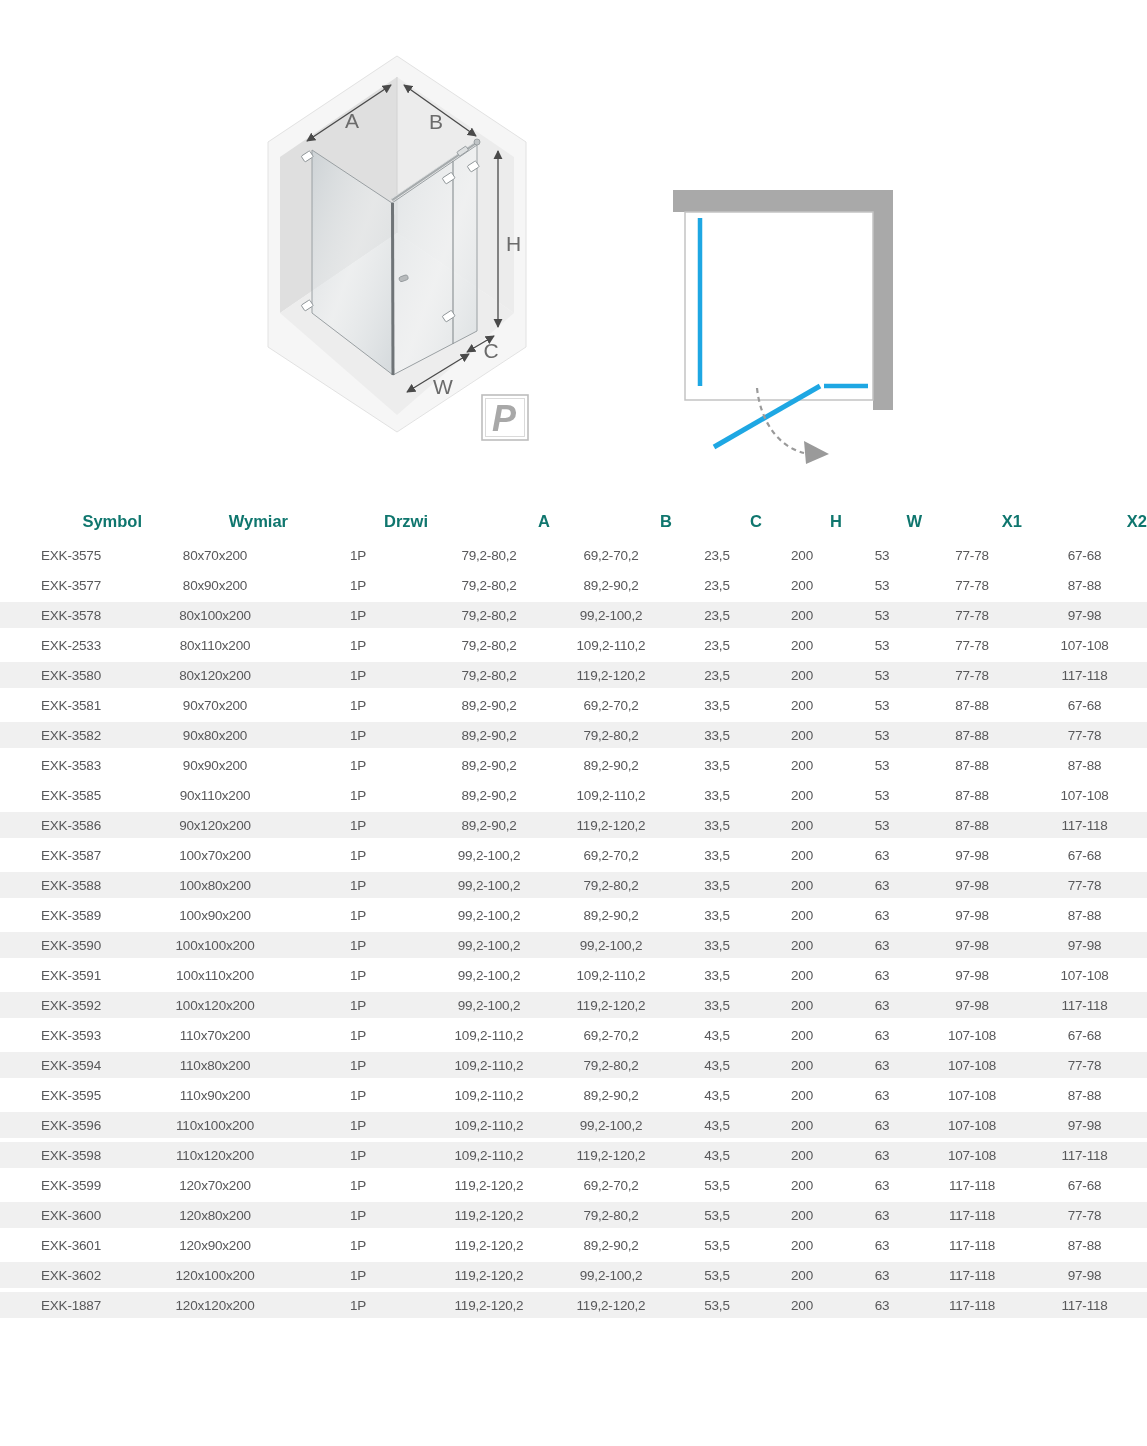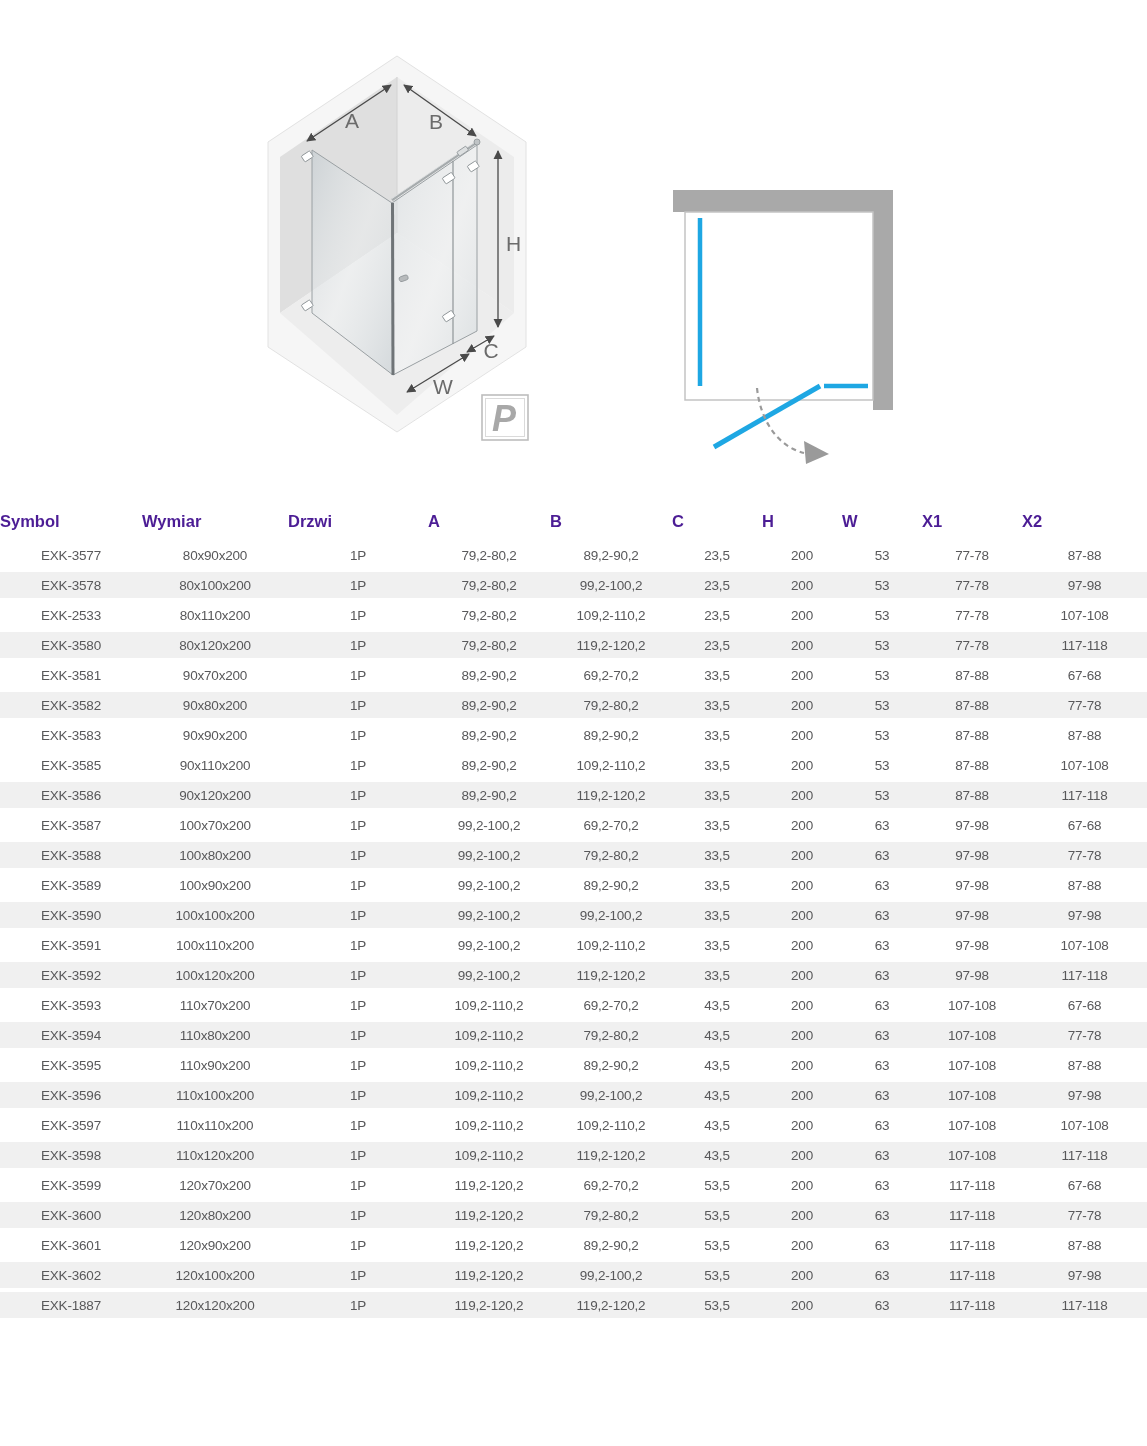--- a/index.html
+++ b/index.html
@@ -5,22 +5,22 @@
   html,body{margin:0;padding:0;background:#fff;}
   .page{position:relative;width:1147px;height:1446px;background:#fff;overflow:hidden;
         font-family:"Liberation Sans",sans-serif;}
   .iso-wrap{position:absolute;left:240px;top:30px;width:320px;height:440px;}
   .top-wrap{position:absolute;left:630px;top:150px;width:330px;height:330px;}
   .dim-label{font-family:"Liberation Sans",sans-serif;font-size:21px;fill:#6b6b6b;}
   .p-glyph{font-family:"Liberation Sans",sans-serif;font-size:36px;font-weight:bold;
            font-style:italic;fill:#a8a8a8;}
   table.spec{position:absolute;left:0;top:500px;width:1147px;table-layout:fixed;
              border-collapse:separate;border-spacing:0 4px;}
-  table.spec th{font-size:16.5px;font-weight:bold;color:#4c1d95;height:34px;
-                text-align:left;padding:0;vertical-align:middle;}
+  table.spec th{font-size:16.5px;font-weight:bold;color:#0f766e;height:34px;
+                text-align:right;padding:0;vertical-align:middle;}
   table.spec td{font-size:13.5px;color:#58585a;height:26px;text-align:center;
                 padding:0;vertical-align:middle;letter-spacing:-0.2px;white-space:nowrap;}
   table.spec tr.striped td{background:#f0f0f0;}
 </style>
 </head>
 <body>
 
 <div class="page">
 
   <div class="iso-wrap">
@@ -124,20 +124,32 @@
           <th>B</th>
           <th>C</th>
           <th>H</th>
           <th>W</th>
           <th>X1</th>
           <th>X2</th>
         </tr>
     </thead>
     <tbody id="spec-body">
         <tr>
+          <td>EXK-3575</td>
+          <td>80x70x200</td>
+          <td>1P</td>
+          <td>79,2-80,2</td>
+          <td>69,2-70,2</td>
+          <td>23,5</td>
+          <td>200</td>
+          <td>53</td>
+          <td>77-78</td>
+          <td>67-68</td>
+        </tr>
+        <tr>
           <td>EXK-3577</td>
           <td>80x90x200</td>
           <td>1P</td>
           <td>79,2-80,2</td>
           <td>89,2-90,2</td>
           <td>23,5</td>
           <td>200</td>
           <td>53</td>
           <td>77-78</td>
           <td>87-88</td>
@@ -351,32 +363,20 @@
           <td>110x100x200</td>
           <td>1P</td>
           <td>109,2-110,2</td>
           <td>99,2-100,2</td>
           <td>43,5</td>
           <td>200</td>
           <td>63</td>
           <td>107-108</td>
           <td>97-98</td>
         </tr>
-        <tr>
-          <td>EXK-3597</td>
-          <td>110x110x200</td>
-          <td>1P</td>
-          <td>109,2-110,2</td>
-          <td>109,2-110,2</td>
-          <td>43,5</td>
-          <td>200</td>
-          <td>63</td>
-          <td>107-108</td>
-          <td>107-108</td>
-        </tr>
         <tr class="striped">
           <td>EXK-3598</td>
           <td>110x120x200</td>
           <td>1P</td>
           <td>109,2-110,2</td>
           <td>119,2-120,2</td>
           <td>43,5</td>
           <td>200</td>
           <td>63</td>
           <td>107-108</td>

